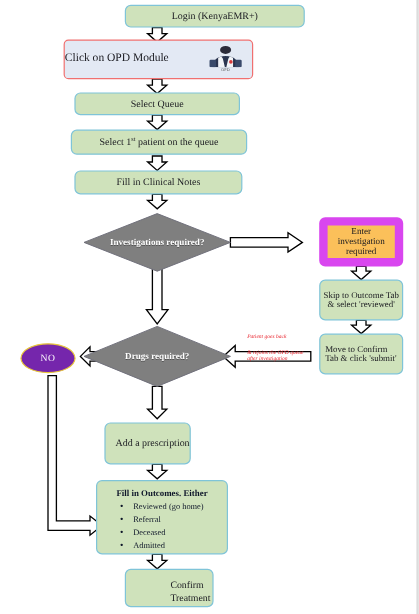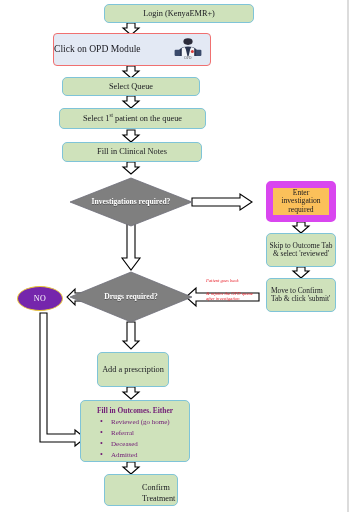--- a/index.html
+++ b/index.html
@@ -76,21 +76,21 @@
     font-weight:normal;
     letter-spacing:.4px;
   }
   .outcomes{
     position:absolute;
     background:#cfe2bb;
     border:1px solid #7fc4d8;
     border-radius:5px;
     box-sizing:border-box;
     padding:5px 4px 4px 4px;
-    color:#701a75;
+    color:#0f172a;
   }
   .outcomes .ohead{
     font-size:7.4px;font-weight:bold;text-align:center;margin-bottom:2px;
   }
   .outcomes ul{
     margin:0;padding:0 0 0 26px;list-style:none;
   }
   .outcomes li{
     font-size:7px;line-height:1.55;position:relative;
   }
@@ -236,21 +236,21 @@
   </div>
 
   <div class="diamond" style="left:70px;top:272px;width:122px;height:50px;">
     <span class="dlabel">Drugs required?</span>
   </div>
 
   <div class="noell" style="left:17px;top:286px;width:44px;height:23px;">
     <span>NO</span>
   </div>
 
-  <div class="node green" style="left:97px;top:352px;width:72px;height:35px;">
+  <div class="node green" style="left:87px;top:352px;width:72px;height:35px;justify-content:flex-end;">
     <span>Add a prescription</span>
   </div>
 
   <div class="outcomes" style="left:80px;top:400px;width:110px;height:62px;">
     <div class="ohead">Fill in Outcomes. Either</div>
     <ul>
       <li>Reviewed (go home)</li>
       <li>Referral</li>
       <li>Deceased</li>
       <li>Admitted</li>

